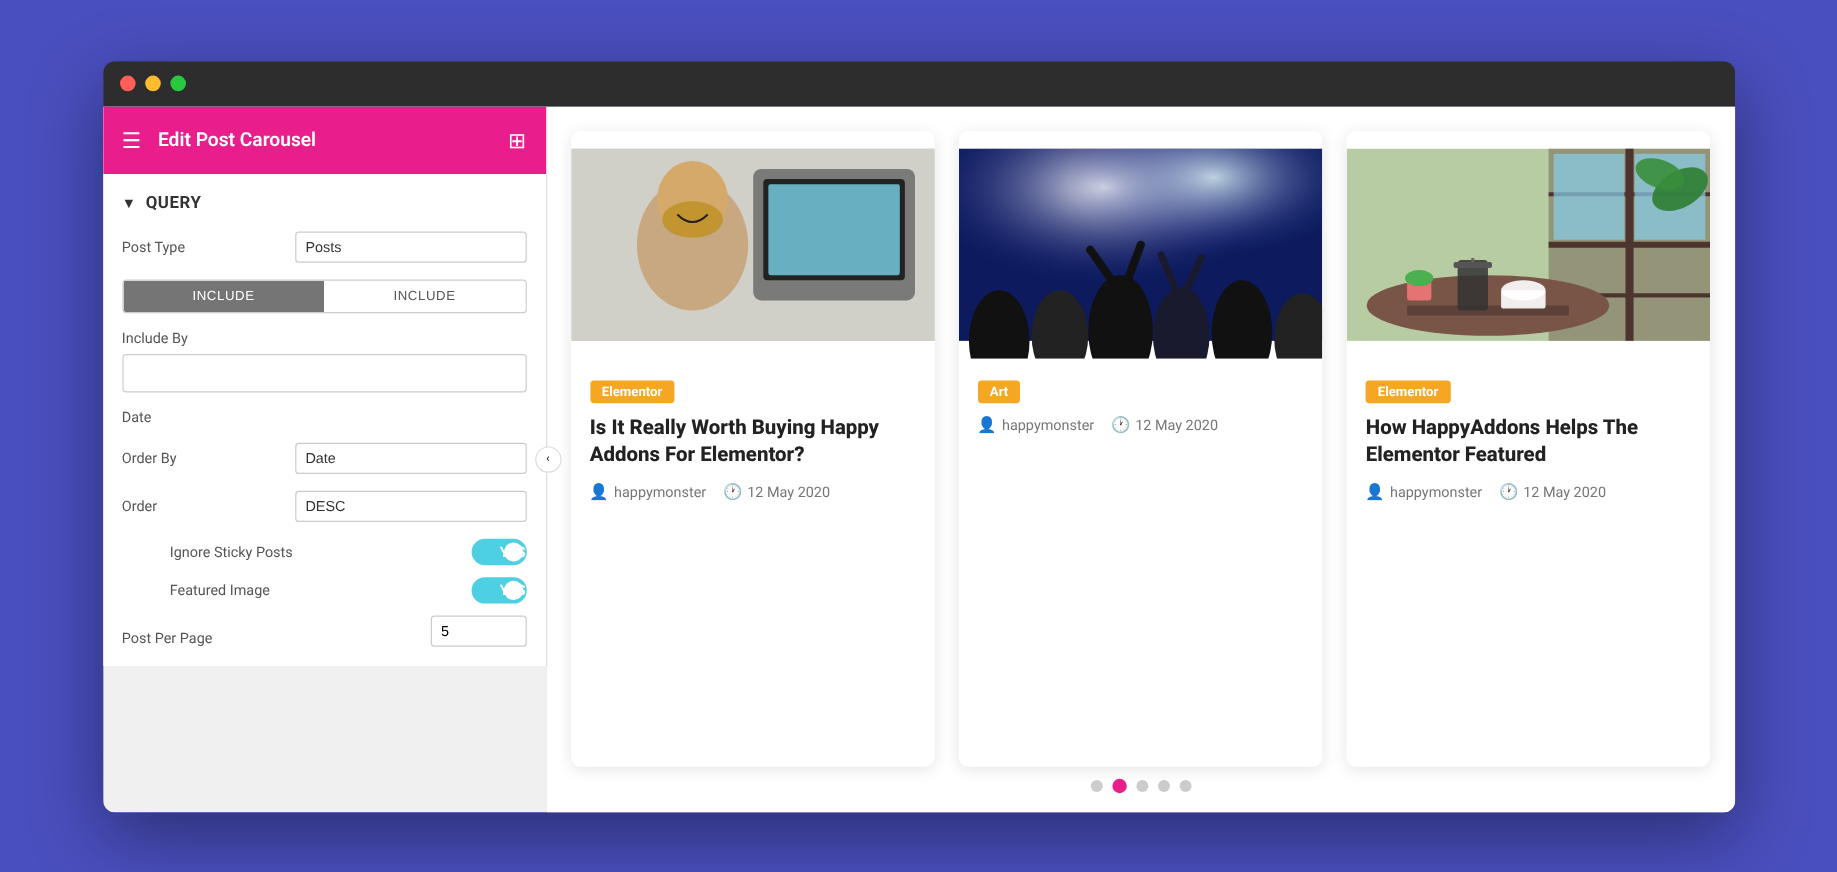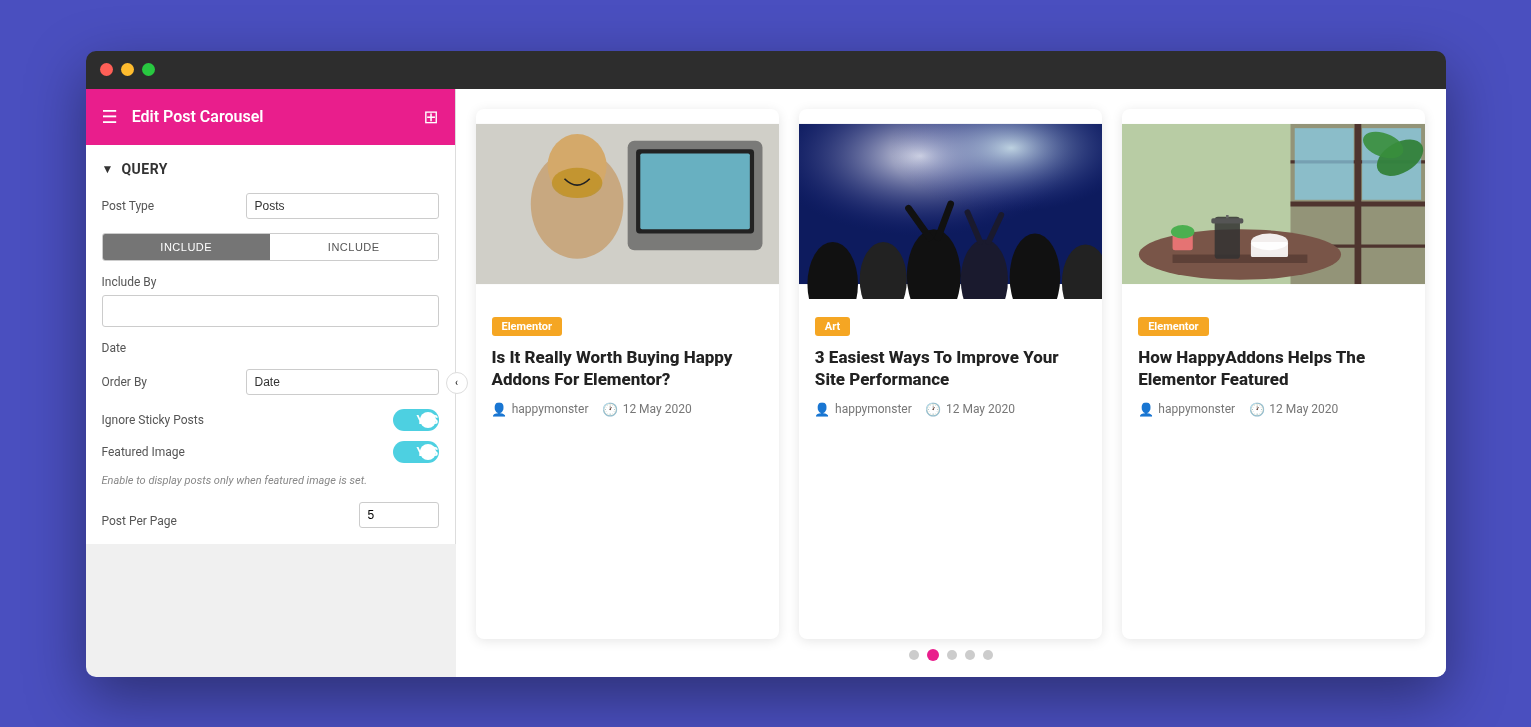--- a/index.html
+++ b/index.html
@@ -153,20 +153,21 @@
       padding: 6px 8px;
       font-size: 12px;
       margin-bottom: 14px;
       height: 32px;
     }
     .toggle-row {
       display: flex;
       align-items: center;
       margin-bottom: 10px;
       gap: 8px;
+      margin-left: 40px;
     }
     .toggle-label {
       font-size: 12px;
       color: #555;
       flex: 1;
     }
     .toggle-switch {
       position: relative;
       width: 46px;
       height: 22px;
@@ -377,20 +378,26 @@
             <span class="form-label">Date</span>
           </div>
 
           <div class="form-row">
             <span class="form-label">Order By</span>
             <select class="form-select">
               <option>Date</option>
             </select>
           </div>
 
+          <div class="form-row">
+            <span class="form-label">Order</span>
+            <select class="form-select">
+              <option>DESC</option>
+            </select>
+          </div>
 
           <div class="toggle-row">
             <span class="toggle-label">Ignore Sticky Posts</span>
             <label class="toggle-switch">
 
               <div class="toggle-slider">
                 <span class="toggle-yes">YES</span>
               </div>
             </label>
           </div>
@@ -398,21 +405,20 @@
           <div class="toggle-row">
             <span class="toggle-label">Featured Image</span>
             <label class="toggle-switch">
 
               <div class="toggle-slider">
                 <span class="toggle-yes">YES</span>
               </div>
             </label>
           </div>
 
-          <p class="hint-text">Enable to display posts only when featured image is set.</p>
 
           <div class="post-per-page-row">
             <span class="post-per-page-label">Post Per Page</span>
             <input class="post-per-page-input" type="text" value="5" style="">
           </div>
         </div>
       </div>
 
       <div class="collapse-handle">‹</div>
     </div>
@@ -480,21 +486,20 @@
               <ellipse cx="340" cy="188" rx="28" ry="45" fill="#222"></ellipse>
 
               <line x1="155" y1="135" x2="130" y2="100" stroke="#111" stroke-width="8" stroke-linecap="round"></line>
               <line x1="165" y1="135" x2="180" y2="95" stroke="#111" stroke-width="8" stroke-linecap="round"></line>
               <line x1="215" y1="140" x2="200" y2="105" stroke="#1a1a2e" stroke-width="7" stroke-linecap="round"></line>
               <line x1="225" y1="140" x2="240" y2="108" stroke="#1a1a2e" stroke-width="7" stroke-linecap="round"></line>
             </svg>
           </div>
           <div class="card-body">
             <span class="card-category">Art</span>
-            <div class="card-title">3 Easiest Ways To Improve Your Site Performance</div>
             <div class="card-meta">
               <div class="meta-item">
                 <span class="meta-icon">👤</span>
                 <span>happymonster</span>
               </div>
               <div class="meta-item">
                 <span class="meta-icon">🕐</span>
                 <span>12 May 2020</span>
               </div>
             </div>

